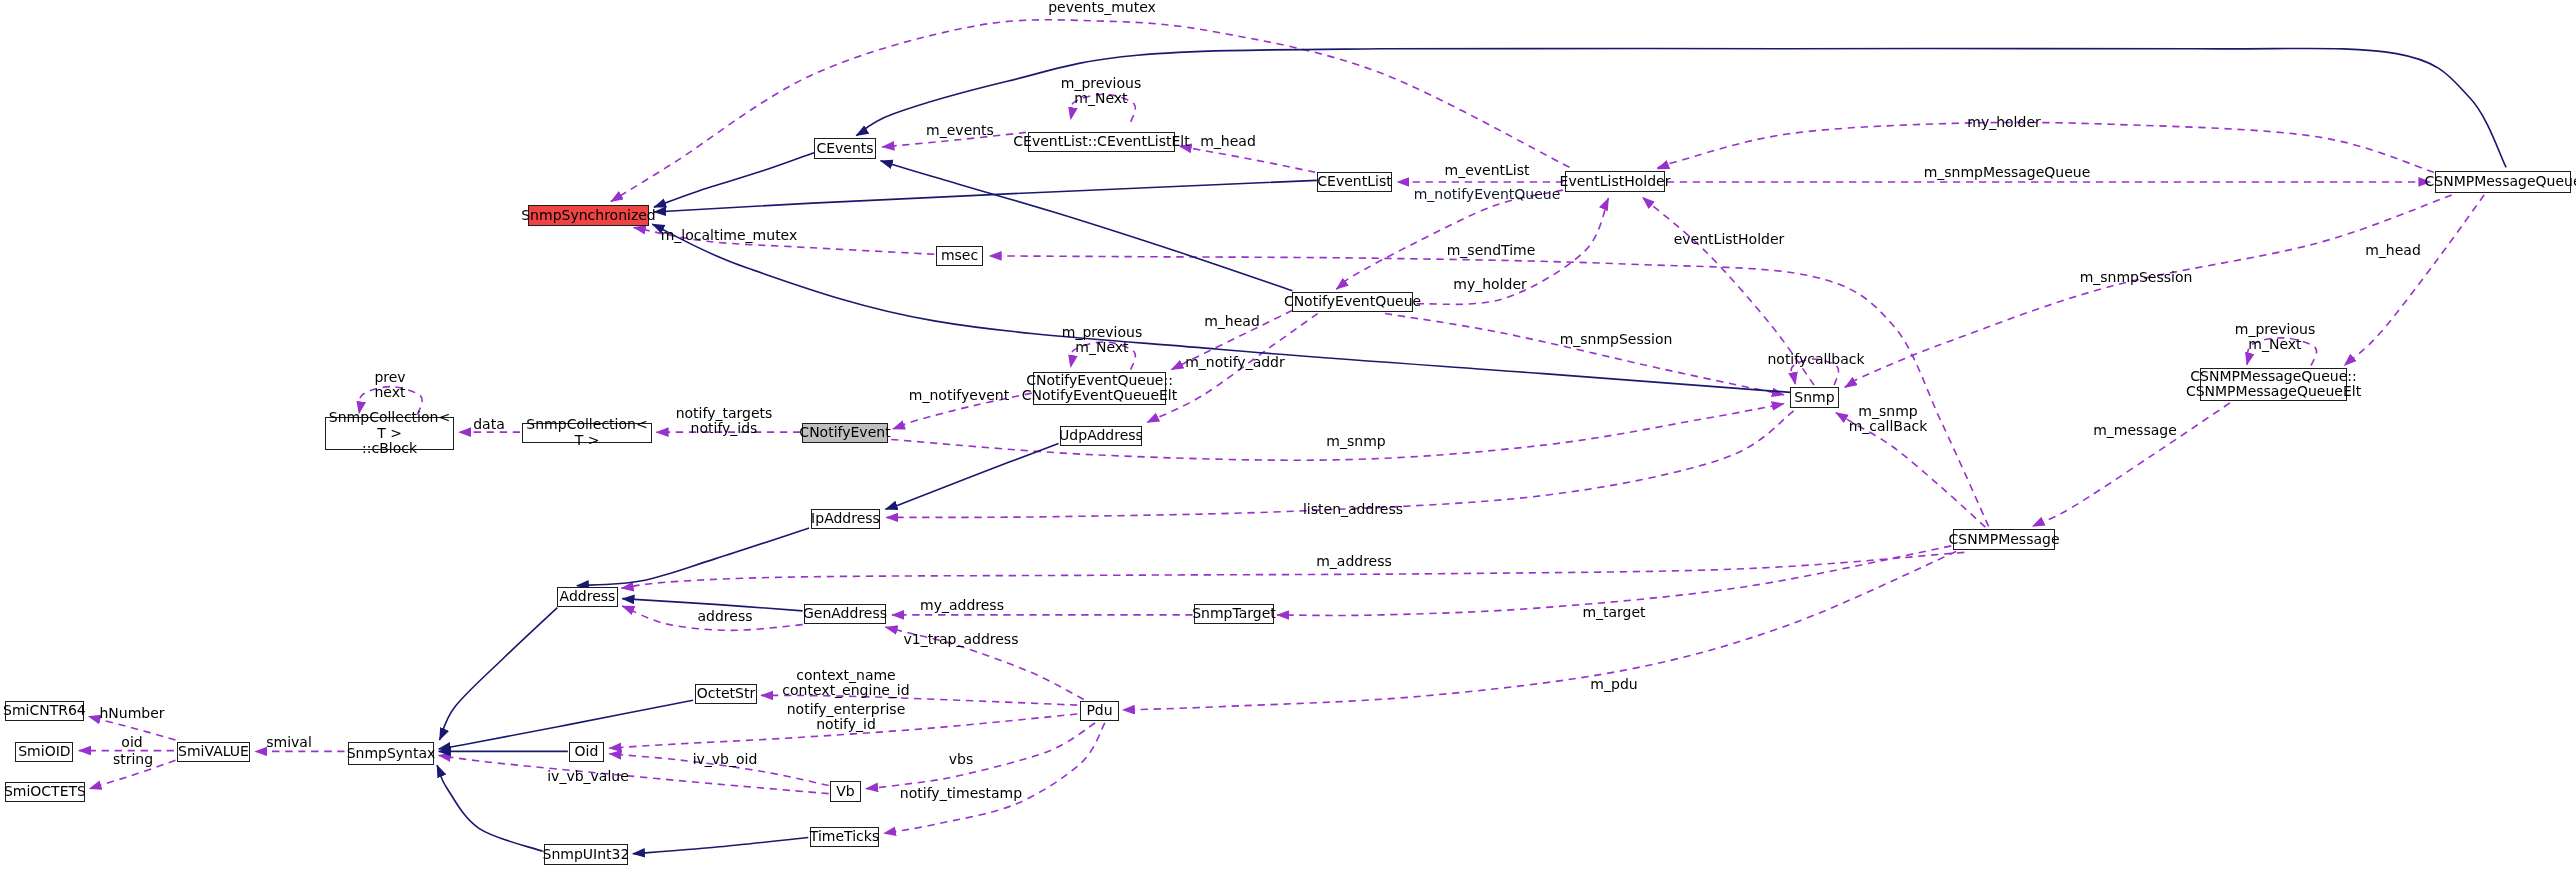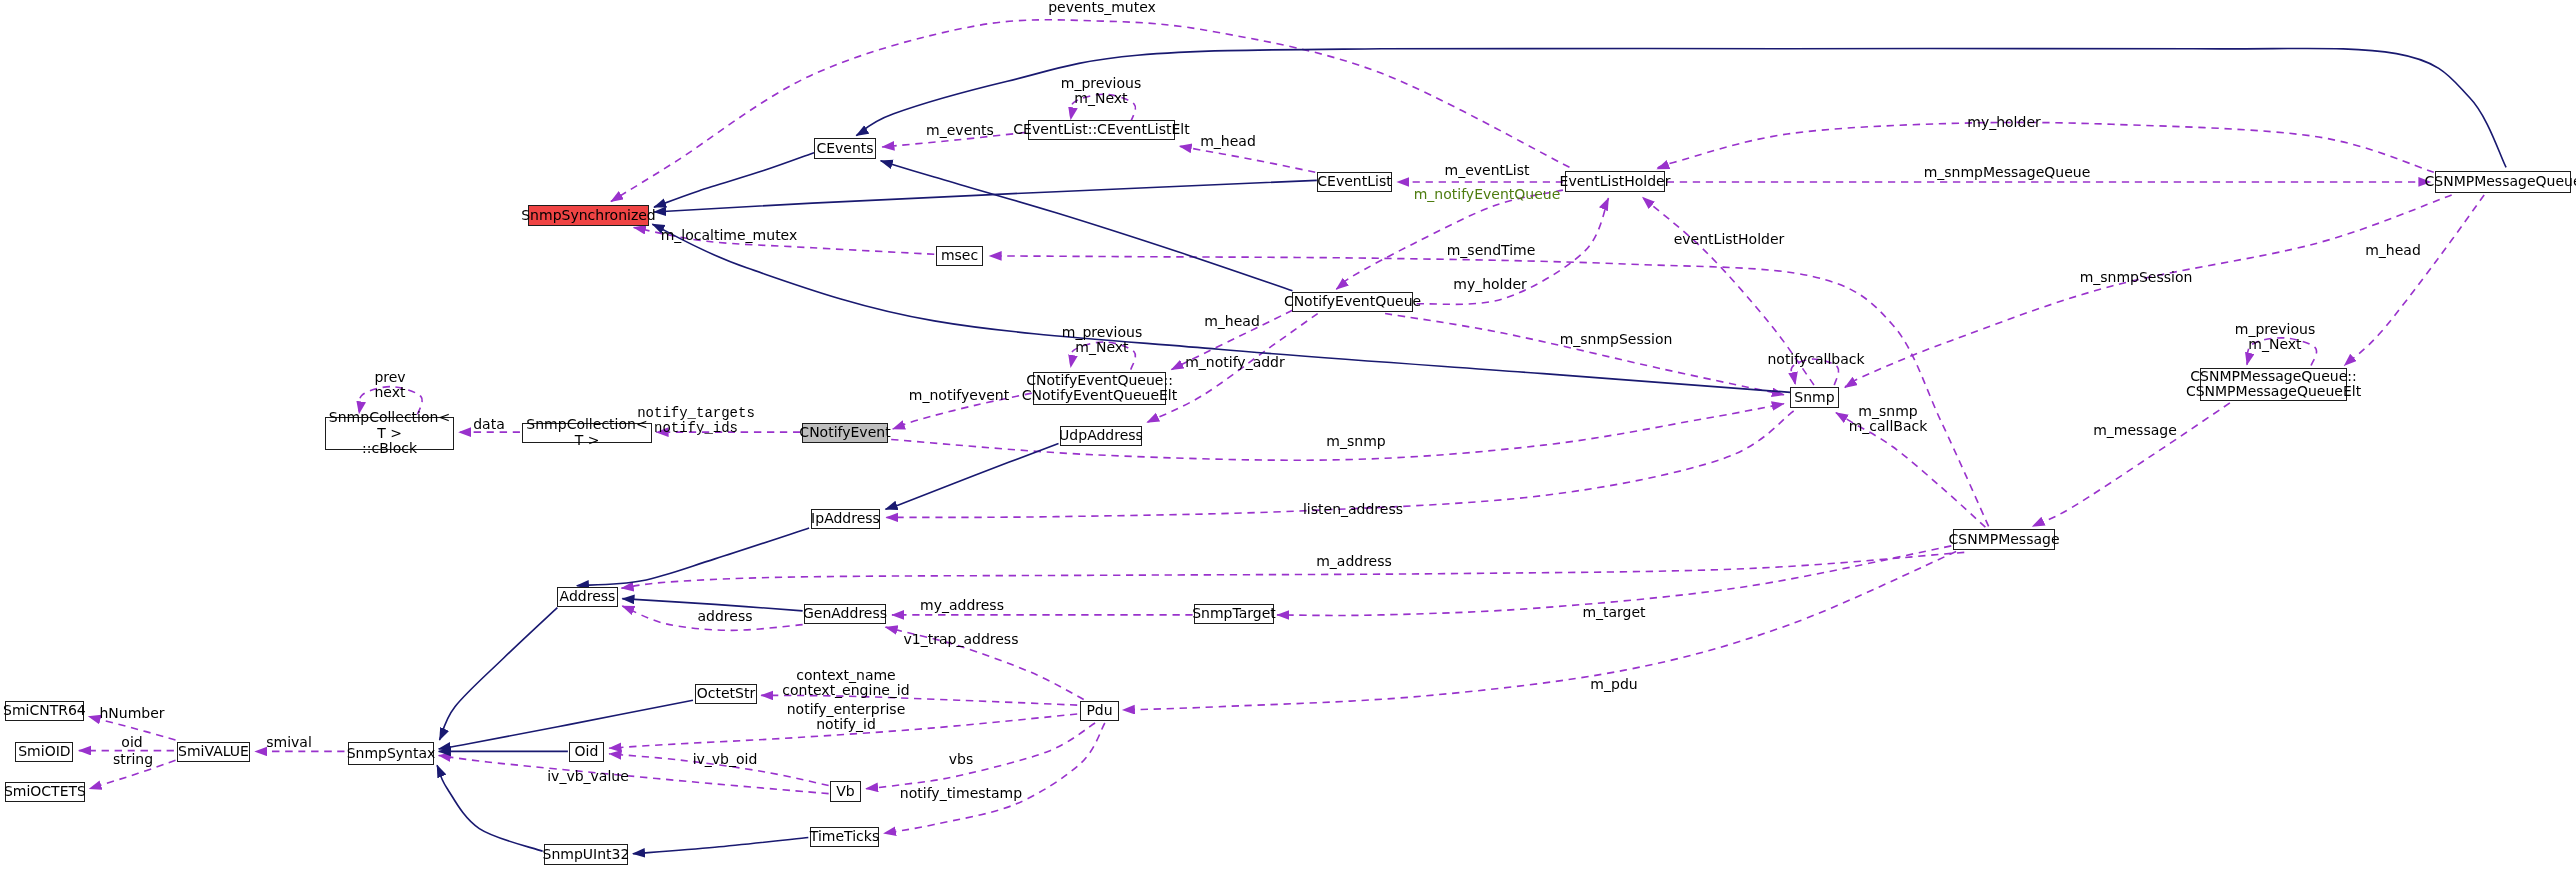--- a/index.html
+++ b/index.html
@@ -83,40 +83,40 @@
       <path d="M699,925 C685.8333333333334,925 646.5,925 620,925 C593.5,925 553.3333333333334,925 540,925" fill="none" stroke="#191970" stroke-width="2" marker-end="url(#arr-inherit)"></path>
       <path d="M668,1048 C655,1043.3333333333333 609.6666666666666,1033 590,1020 C570.3333333333334,1007 558.6666666666666,983 550,970 C541.3333333333334,957 540,946.6666666666666 538,942" fill="none" stroke="#191970" stroke-width="2" marker-end="url(#arr-inherit)"></path>
       <path d="M995,1031 C975.8333333333334,1033 916,1039.6666666666667 880,1043 C844,1046.3333333333333 795.8333333333334,1049.6666666666667 779,1051" fill="none" stroke="#191970" stroke-width="2" marker-end="url(#arr-inherit)"></path>
     </svg>
     <div class="edge-label" style="left: 1102px; top: 8.1px; color: rgb(0, 0, 0);">pevents_mutex</div>
     <div class="edge-label" style="left: 960px; top: 131px; color: rgb(0, 0, 0);">m_events</div>
     <div class="edge-label" style="left: 1228px; top: 142px; color: rgb(0, 0, 0);">m_head</div>
     <div class="edge-label" style="left: 1101px; top: 91px; color: rgb(0, 0, 0);">m_previous
 m_Next</div>
     <div class="edge-label" style="left: 1487px; top: 171px; color: rgb(0, 0, 0);">m_eventList</div>
-    <div class="edge-label" style="left: 1487px; top: 195px; color: #4d7c0f;">m_notifyEventQueue</div>
+    <div class="edge-label" style="left: 1487px; top: 195px; color: #0f172a;">m_notifyEventQueue</div>
     <div class="edge-label" style="left: 2004px; top: 123px; color: rgb(0, 0, 0);">my_holder</div>
     <div class="edge-label" style="left: 2007px; top: 173px; color: rgb(0, 0, 0);">m_snmpMessageQueue</div>
     <div class="edge-label" style="left: 2393px; top: 251px; color: rgb(0, 0, 0);">m_head</div>
     <div class="edge-label" style="left: 2275px; top: 337px; color: rgb(0, 0, 0);">m_previous
 m_Next</div>
     <div class="edge-label" style="left: 2135px; top: 431px; color: rgb(0, 0, 0);">m_message</div>
     <div class="edge-label" style="left: 2136px; top: 278px; color: rgb(0, 0, 0);">m_snmpSession</div>
     <div class="edge-label" style="left: 1729px; top: 240px; color: rgb(0, 0, 0);">eventListHolder</div>
     <div class="edge-label" style="left: 1490px; top: 285px; color: rgb(0, 0, 0);">my_holder</div>
     <div class="edge-label" style="left: 1491px; top: 251px; color: rgb(0, 0, 0);">m_sendTime</div>
     <div class="edge-label" style="left: 729px; top: 236px; color: rgb(0, 0, 0);">m_localtime_mutex</div>
     <div class="edge-label" style="left: 1616px; top: 340px; color: rgb(0, 0, 0);">m_snmpSession</div>
     <div class="edge-label" style="left: 1816px; top: 360px; color: rgb(0, 0, 0);">notifycallback</div>
     <div class="edge-label" style="left: 1235px; top: 363px; color: rgb(0, 0, 0);">m_notify_addr</div>
     <div class="edge-label" style="left: 1232px; top: 322px; color: rgb(0, 0, 0);">m_head</div>
     <div class="edge-label" style="left: 1102px; top: 340px; color: rgb(0, 0, 0);">m_previous
 m_Next</div>
     <div class="edge-label" style="left: 959px; top: 396px; color: rgb(0, 0, 0);">m_notifyevent</div>
-    <div class="edge-label" style="left: 696px; top: 421px; color: rgb(0, 0, 0); font-family: Liberation Mono, monospace;">notify_targets
+    <div class="edge-label" style="left: 724px; top: 421px; color: rgb(0, 0, 0);">notify_targets
 notify_ids</div>
     <div class="edge-label" style="left: 489px; top: 425px; color: rgb(0, 0, 0);">data</div>
     <div class="edge-label" style="left: 390px; top: 385px; color: rgb(0, 0, 0);">prev
 next</div>
     <div class="edge-label" style="left: 1356px; top: 442px; color: rgb(0, 0, 0);">m_snmp</div>
     <div class="edge-label" style="left: 1353px; top: 510px; color: rgb(0, 0, 0);">listen_address</div>
     <div class="edge-label" style="left: 1354px; top: 562px; color: rgb(0, 0, 0);">m_address</div>
     <div class="edge-label" style="left: 1614px; top: 613px; color: rgb(0, 0, 0);">m_target</div>
     <div class="edge-label" style="left: 962px; top: 606px; color: rgb(0, 0, 0);">my_address</div>
     <div class="edge-label" style="left: 961px; top: 640px; color: rgb(0, 0, 0);">v1_trap_address</div>
@@ -130,21 +130,21 @@
     <div class="edge-label" style="left: 961px; top: 794px; color: rgb(0, 0, 0);">notify_timestamp</div>
     <div class="edge-label" style="left: 725px; top: 760px; color: rgb(0, 0, 0);">iv_vb_oid</div>
     <div class="edge-label" style="left: 588px; top: 777px; color: rgb(0, 0, 0);">iv_vb_value</div>
     <div class="edge-label" style="left: 1888px; top: 419px; color: rgb(0, 0, 0);">m_snmp
 m_callBack</div>
     <div class="edge-label" style="left: 289px; top: 743px; color: rgb(0, 0, 0);">smival</div>
     <div class="edge-label" style="left: 132px; top: 743px; color: rgb(0, 0, 0);">oid</div>
     <div class="edge-label" style="left: 133px; top: 760px; color: rgb(0, 0, 0);">string</div>
     <div class="edge-label" style="left: 132px; top: 714px; color: rgb(0, 0, 0);">hNumber</div>
     <div class="node" style="left: 814px; top: 138px; width: 62px; height: 21px; border-color: rgb(29, 29, 29); background: rgb(255, 255, 255);">CEvents</div>
-    <div class="node" style="left: 1028px; top: 120px; width: 147px; height: 20.3px; border-color: rgb(29, 29, 29); background: rgb(255, 255, 255);">CEventList::CEventListElt</div>
+    <div class="node" style="left: 1028px; top: 132px; width: 147px; height: 20.3px; border-color: rgb(29, 29, 29); background: rgb(255, 255, 255);">CEventList::CEventListElt</div>
     <div class="node" style="left: 1317px; top: 172px; width: 75px; height: 19.5px; border-color: rgb(29, 29, 29); background: rgb(255, 255, 255);">CEventList</div>
     <div class="node" style="left: 1565px; top: 171px; width: 100px; height: 21px; border-color: rgb(29, 29, 29); background: rgb(255, 255, 255);">EventListHolder</div>
     <div class="node" style="left: 2435px; top: 171px; width: 136px; height: 22px; border-color: rgb(29, 29, 29); background: rgb(255, 255, 255);">CSNMPMessageQueue</div>
     <div class="node" style="left: 528px; top: 205px; width: 121px; height: 21px; border-color: rgb(29, 29, 29); background: #ef4444;">SnmpSynchronized</div>
     <div class="node" style="left: 936px; top: 246px; width: 47px; height: 19.5px; border-color: rgb(29, 29, 29); background: rgb(255, 255, 255);">msec</div>
     <div class="node" style="left: 1292px; top: 292px; width: 121px; height: 19.5px; border-color: rgb(29, 29, 29); background: rgb(255, 255, 255);">CNotifyEventQueue</div>
     <div class="node" style="left: 1033px; top: 372px; width: 133px; height: 32.5px; border-color: rgb(29, 29, 29); background: rgb(255, 255, 255);">CNotifyEventQueue::
 CNotifyEventQueueElt</div>
     <div class="node" style="left: 2200px; top: 368px; width: 147px; height: 32.5px; border-color: rgb(29, 29, 29); background: rgb(255, 255, 255);">CSNMPMessageQueue::
 CSNMPMessageQueueElt</div>

